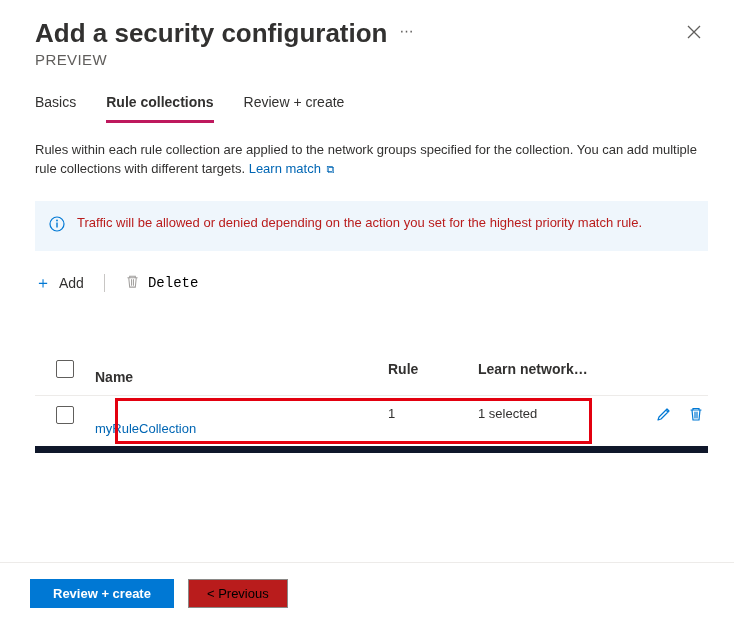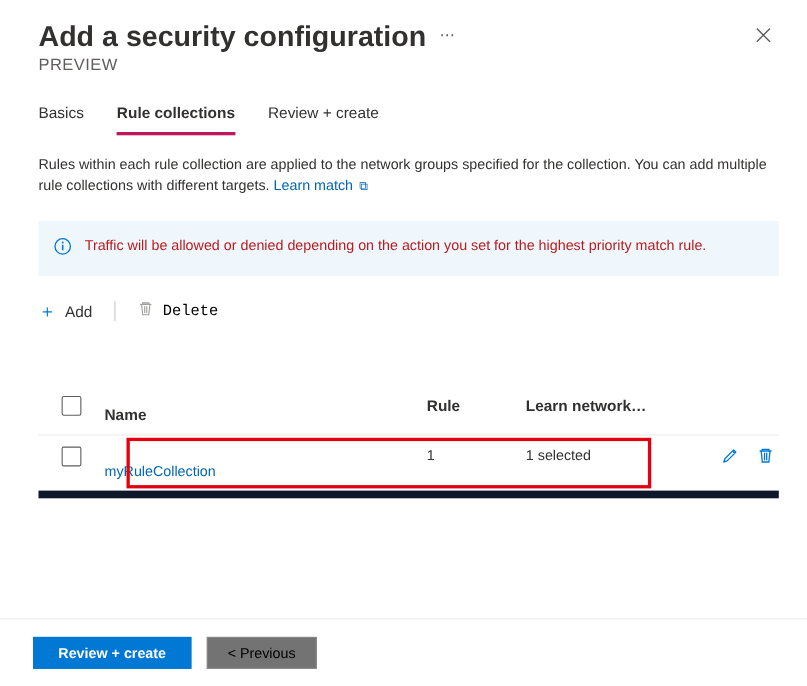--- a/index.html
+++ b/index.html
@@ -66,21 +66,21 @@
   .row-actions svg { cursor:pointer; }
   .footer {
     position:absolute;
     bottom:0; left:0; right:0;
     border-top:1px solid #edebe9;
     padding: 16px 26px 16px 30px;
     display:flex;
     gap:14px;
     background:#fff;
   }
-  .btn { font-size:13px; padding: 6px 18px; cursor:pointer; border:1px solid #8a8886; background:#737373; }
+  .btn { font-size:13px; padding: 6px 18px; cursor:pointer; border:1px solid #8a8886; background:#b91c1c; }
   .btn.primary { background:#0078d4; color:#fff; border-color:#0078d4; font-weight:600; padding:6px 22px;}
 </style>
 </head>
 <body>
 
 <div class="blade">
   <div class="header-row">
     <div class="title-block">
       <div class="title-line">
         <h1>Add a security configuration</h1>

